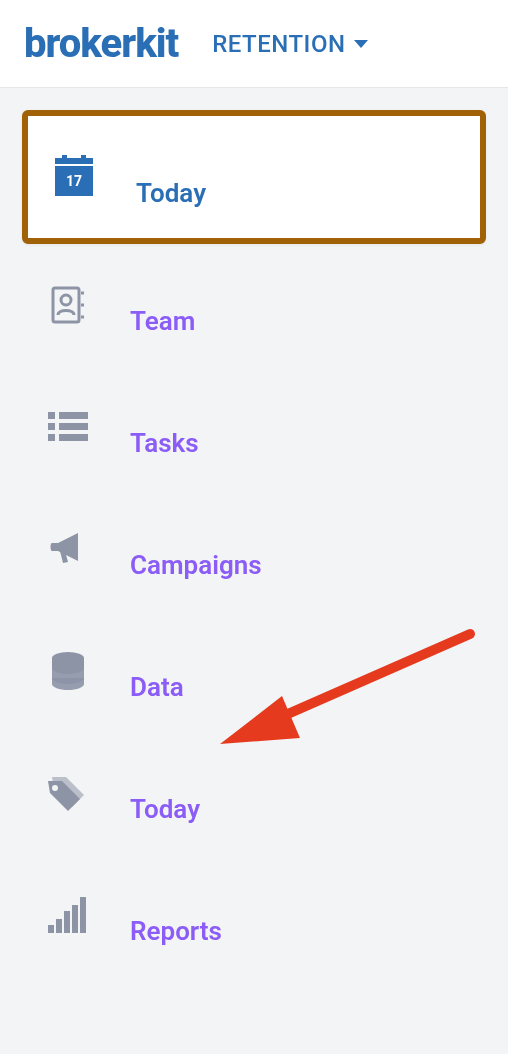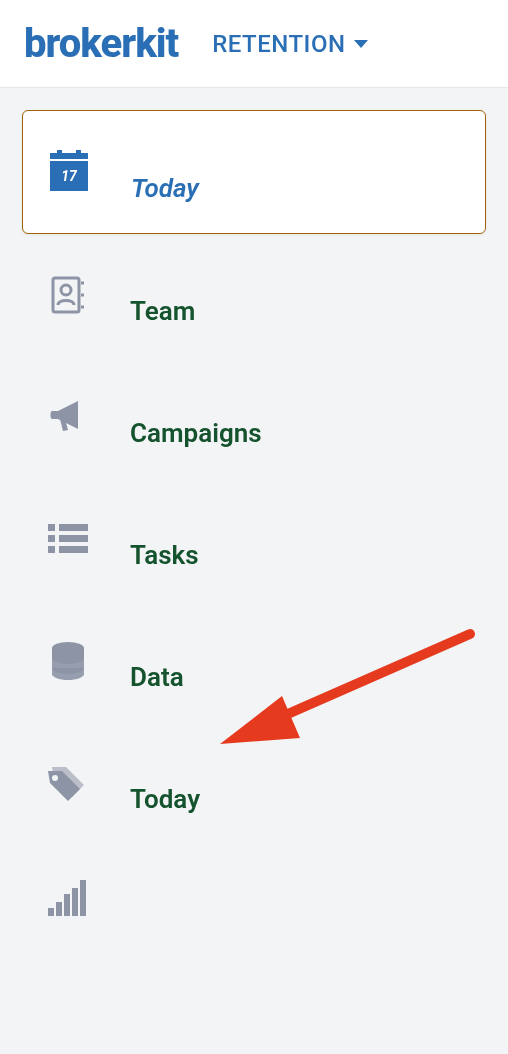--- a/index.html
+++ b/index.html
@@ -44,30 +44,29 @@
       display: flex;
       flex-direction: column;
     }
     .nav-item {
       display: flex;
       align-items: center;
       gap: 40px;
       padding: 32px 18px 32px 24px;
       font-size: 26px;
       font-weight: 600;
-      color: #14532d;
+      color: #8b5cf6;
       cursor: pointer;
       border-radius: 6px;
     }
     .nav-item.active {
       background: #ffffff;
-      border: 1px solid #a16207;
+      border: 6px solid #a16207;
       box-shadow: 0 1px 3px rgba(0,0,0,0.06);
       color: #2a6fb5;
-      font-style: italic;
     }
     .nav-item .icon {
       width: 44px;
       height: 44px;
       display: flex;
       align-items: center;
       justify-content: center;
       color: #8c94a6;
       flex-shrink: 0;
     }
@@ -125,44 +124,44 @@
           <line x1="31" y1="8" x2="34" y2="8"></line>
           <line x1="31" y1="20" x2="34" y2="20"></line>
           <line x1="31" y1="32" x2="34" y2="32"></line>
         </svg>
       </span>
       <span class="label">Team</span>
     </div>
 
     <div class="nav-item">
       <span class="icon">
-        <svg width="40" height="40" viewBox="0 0 40 40" fill="#8c94a6">
-          <path d="M30 4 L10 14 L4 14 C2 14 2 22 4 22 L10 22 L30 32 Z"></path>
-          <path d="M12 22 L15 34 L20 33 L17 22 Z"></path>
-        </svg>
-      </span>
-      <span class="label">Campaigns</span>
-    </div>
-
-    <div class="nav-item">
-      <span class="icon">
         <svg width="40" height="30" viewBox="0 0 40 30" fill="#8c94a6">
           <rect x="0" y="0" width="7" height="7"></rect>
             <rect x="11" y="0" width="29" height="7"></rect>
           <rect x="0" y="11" width="7" height="7"></rect>
             <rect x="11" y="11" width="29" height="7"></rect>
           <rect x="0" y="22" width="7" height="7"></rect>
             <rect x="11" y="22" width="29" height="7"></rect>
         </svg>
       </span>
       <span class="label">Tasks</span>
     </div>
 
     <div class="nav-item">
       <span class="icon">
+        <svg width="40" height="40" viewBox="0 0 40 40" fill="#8c94a6">
+          <path d="M30 4 L10 14 L4 14 C2 14 2 22 4 22 L10 22 L30 32 Z"></path>
+          <path d="M12 22 L15 34 L20 33 L17 22 Z"></path>
+        </svg>
+      </span>
+      <span class="label">Campaigns</span>
+    </div>
+
+    <div class="nav-item">
+      <span class="icon">
         <svg width="36" height="38" viewBox="0 0 36 38" fill="#8c94a6">
           <ellipse cx="18" cy="6" rx="16" ry="6"></ellipse>
           <path d="M2 6 V16 C2 19.3 9.2 22 18 22 C26.8 22 34 19.3 34 16 V6"></path>
           <path d="M2 16 V26 C2 29.3 9.2 32 18 32 C26.8 32 34 29.3 34 26 V16" opacity="0.9"></path>
           <path d="M2 26 V32 C2 35.3 9.2 38 18 38 C26.8 38 34 35.3 34 32 V26" opacity="0.9"></path>
         </svg>
       </span>
       <span class="label">Data</span>
     </div>
 
@@ -180,20 +179,21 @@
     <div class="nav-item">
       <span class="icon">
         <svg width="40" height="36" viewBox="0 0 40 36" fill="#8c94a6">
           <rect x="0" y="28" width="6" height="8"></rect>
           <rect x="8" y="22" width="6" height="14"></rect>
           <rect x="16" y="14" width="6" height="22"></rect>
           <rect x="24" y="8" width="6" height="28"></rect>
           <rect x="32" y="0" width="6" height="36"></rect>
         </svg>
       </span>
+      <span class="label">Reports</span>
     </div>
 
   </div>
 </div>
 
 <svg class="arrow-annotation" style="left:210px; top:616px;" width="280" height="150" viewBox="0 0 280 150">
   <line x1="260" y1="18" x2="55" y2="108" stroke="#e53a1e" stroke-width="10" stroke-linecap="round"></line>
   <polygon points="10,128 72,80 90,122" fill="#e53a1e"></polygon>
 </svg>
 

